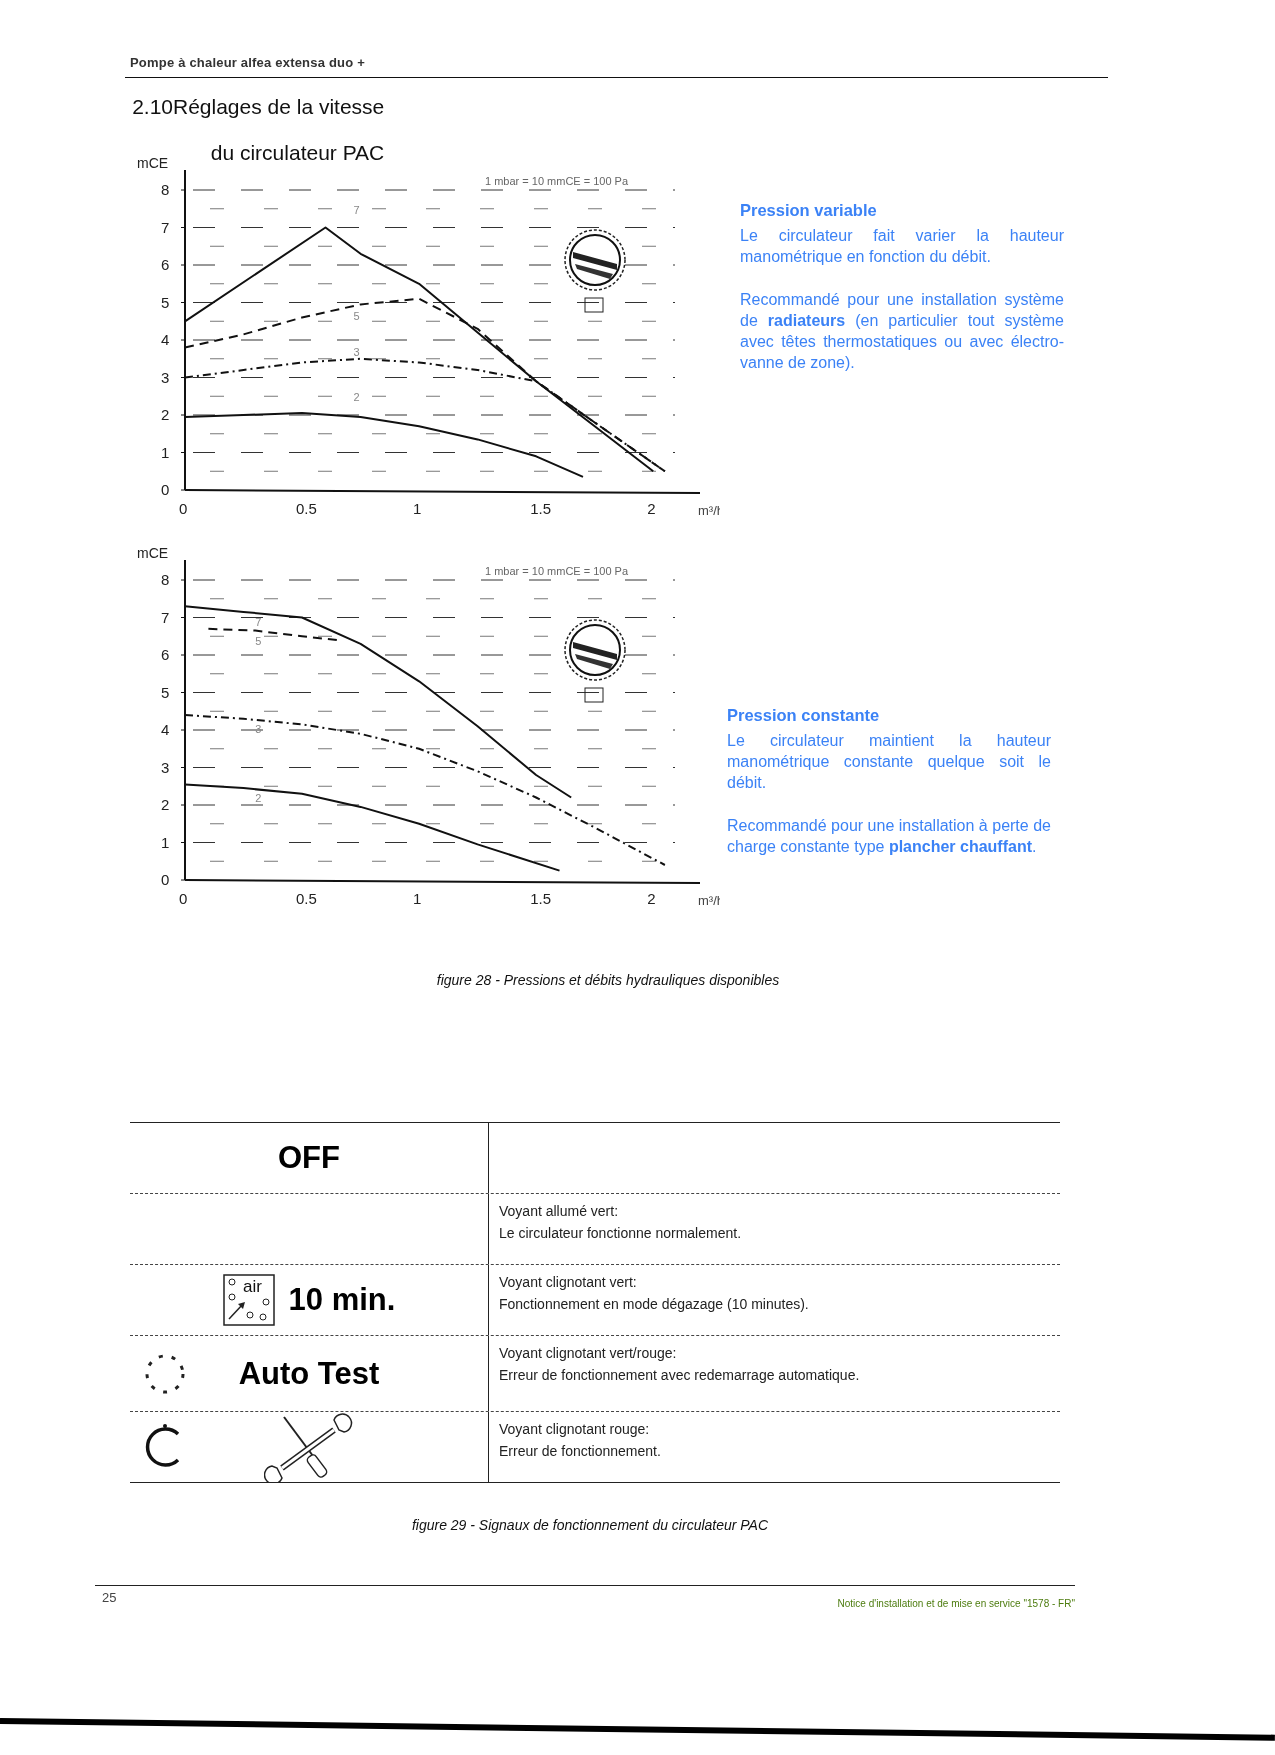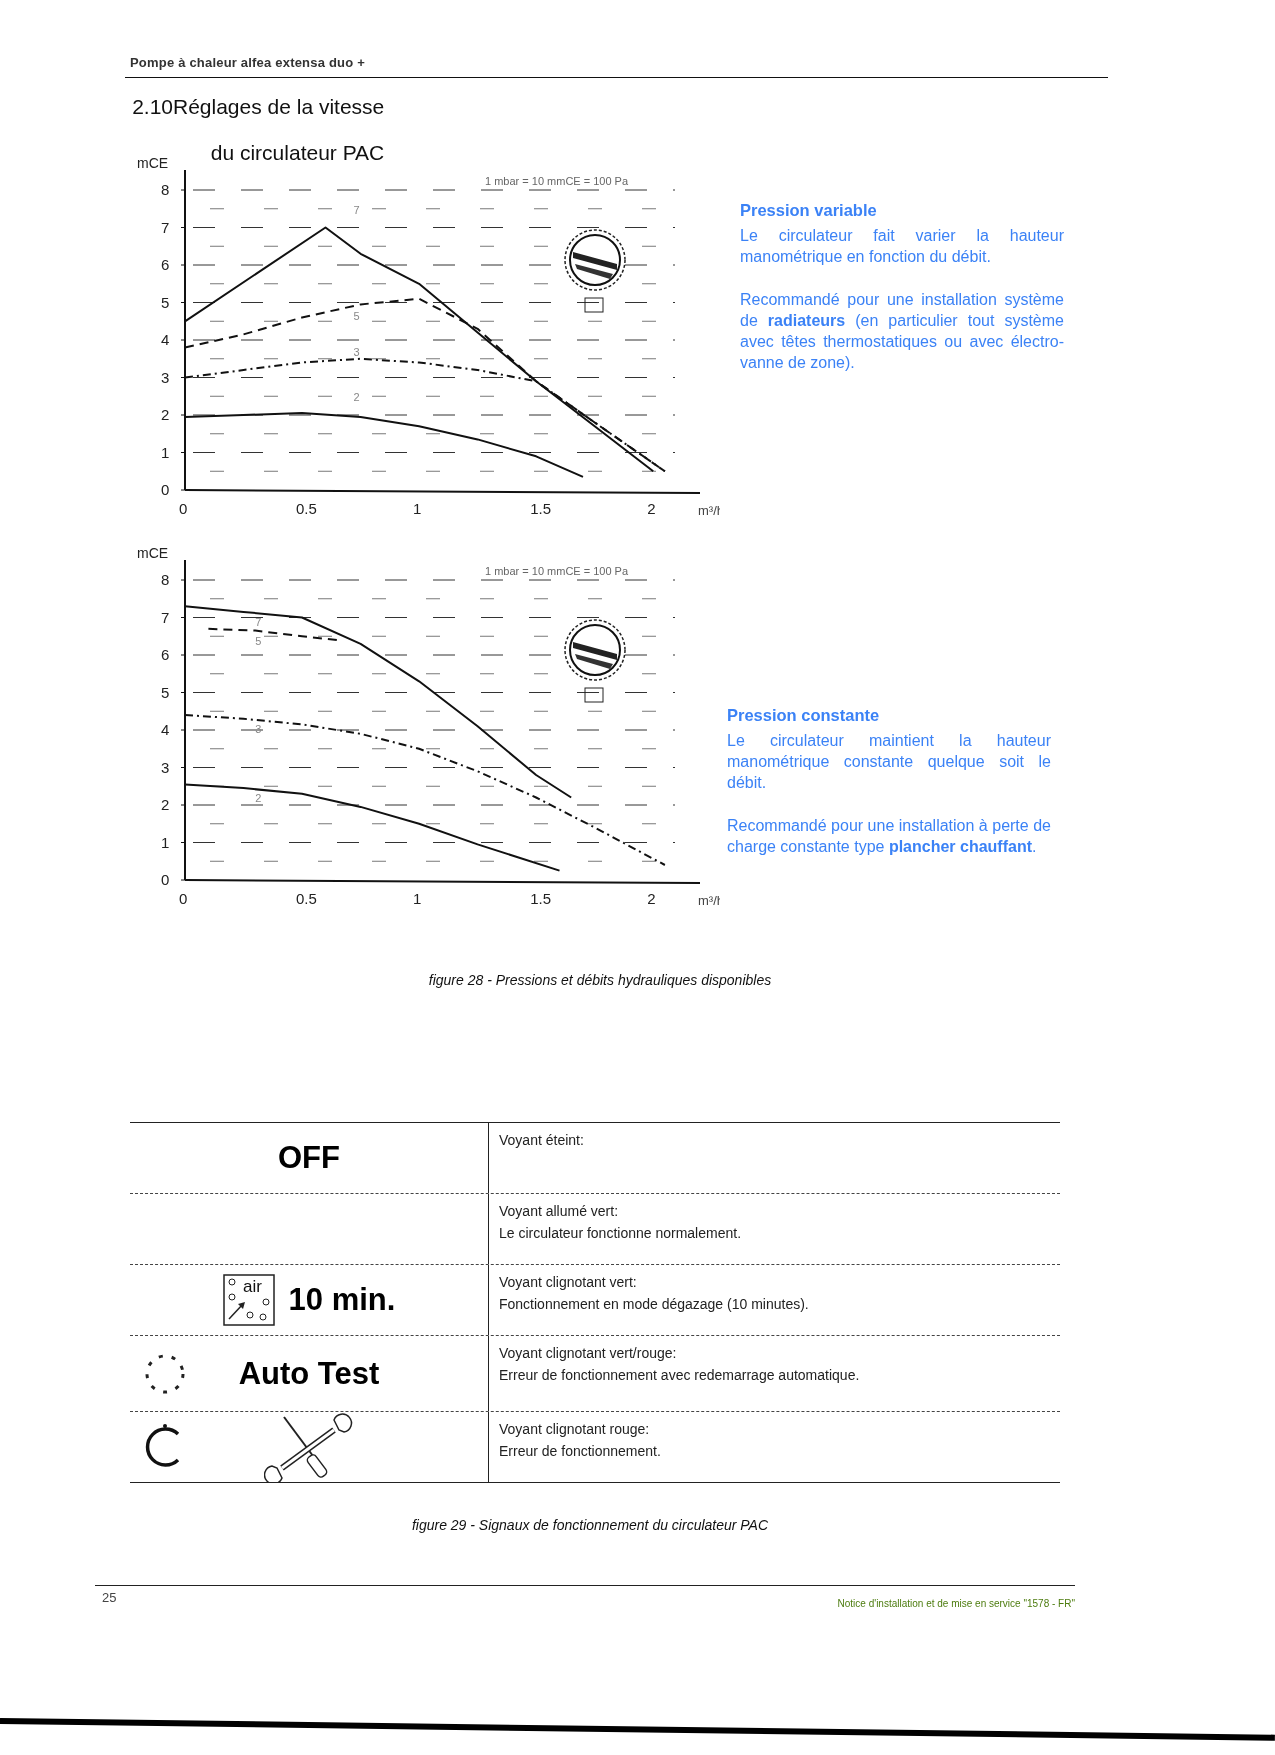--- a/index.html
+++ b/index.html
@@ -164,29 +164,28 @@
   <p>Le circulateur fait varier la hauteur manométrique en fonction du débit.</p>
   <p><span>Recommandé pour une installation système de </span><b>radiateurs</b><span> (en particulier tout système avec têtes thermostatiques ou avec électro-vanne de zone).</span></p>
 </div>
 
 <div class="abs side-block" style="left:727px; top:705px; width:340px;">
   <h3>Pression constante</h3>
   <p>Le circulateur maintient la hauteur manométrique constante quelque soit le débit.</p>
   <p><span>Recommandé pour une installation à perte de charge constante type </span><b>plancher chauffant</b><span>.</span></p>
 </div>
 
-<div class="abs caption" style="left:250px; top:972px; width:700px;text-align:center;">figure 28 - Pressions et débits hydrauliques disponibles</div>
+<div class="abs caption" style="left:258px; top:972px; width:700px;text-align:center;">figure 28 - Pressions et débits hydrauliques disponibles</div>
 
 <div class="abs sig-table">
   <div class="sig-row" style="height:70px;">
     <div class="sig-left">
         <span class="big-label">OFF</span>
       </div>
     <div class="sig-right">
-      <div>Voyant éteint:</div>
     </div>
   </div>
   <div class="sig-row" style="height:70px;">
     <div class="sig-left"></div>
     <div class="sig-right">
       <div>Voyant allumé vert:</div>
       <div>Le circulateur fonctionne normalement.</div>
     </div>
   </div>
   <div class="sig-row" style="height:70px;justify-content:flex-end;">

